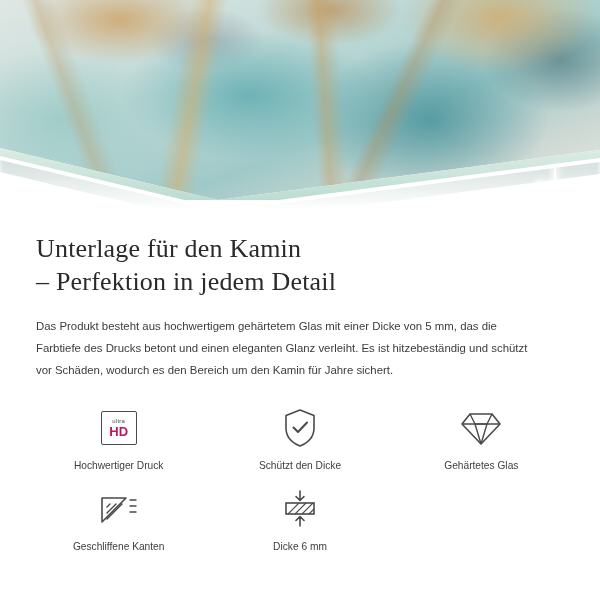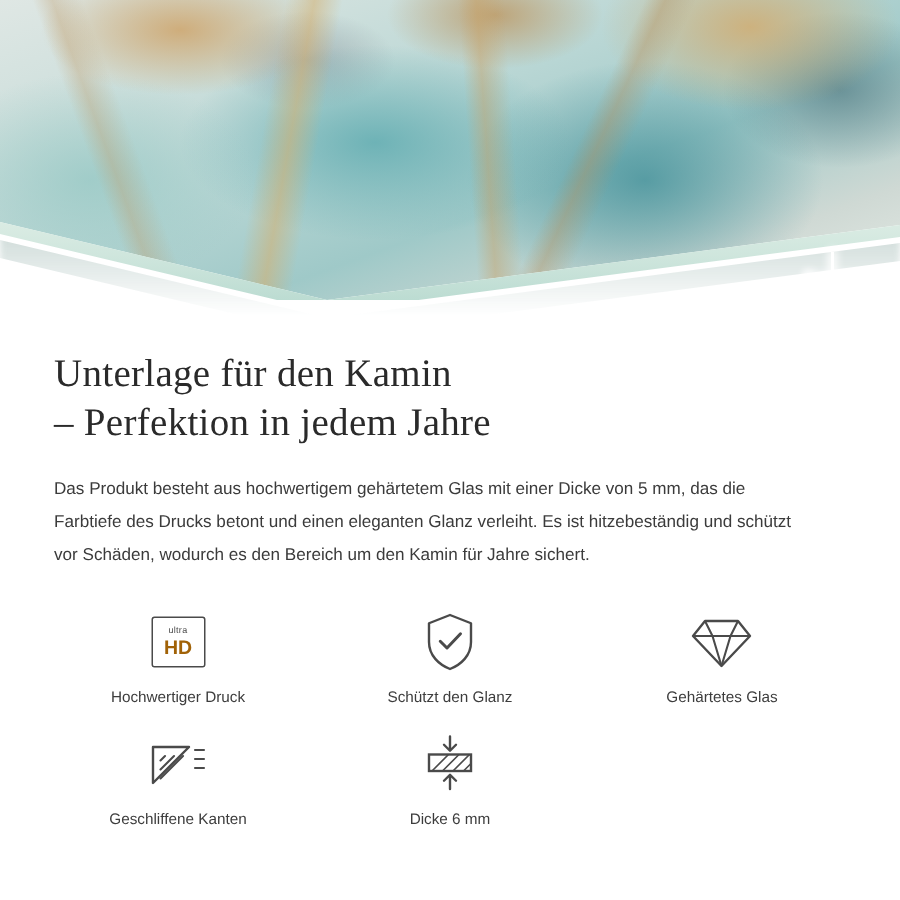--- a/index.html
+++ b/index.html
@@ -174,41 +174,41 @@
     line-height: 1;
   }
   .hd-badge .ultra {
     font-size: 6px;
     letter-spacing: 0.2px;
     color: #4a4a4a;
   }
   .hd-badge .hd {
     font-size: 13px;
     font-weight: bold;
-    color: #a16207;
+    color: #be185d;
     margin-top: 1px;
   }
 </style>
 </head>
 <body>
 
 <div class="page">
 
   <div class="hero">
     <div class="hero-art"></div>
     <div class="hero-shadow"></div>
     <div class="hero-edge"></div>
     <div class="sparkle"></div>
     <div class="sparkle sparkle-2"></div>
   </div>
 
   <div class="content">
     <h1 class="headline">
       <span>Unterlage für den Kamin</span>
-      <span class="line2">– Perfektion in jedem Jahre</span>
+      <span class="line2">– Perfektion in jedem Detail</span>
     </h1>
     <p class="body-text">Das Produkt besteht aus hochwertigem gehärtetem Glas mit einer Dicke von 5 mm, das die Farbtiefe des Drucks betont und einen eleganten Glanz verleiht. Es ist hitzebeständig und schützt vor Schäden, wodurch es den Bereich um den Kamin für Jahre sichert.</p>
   </div>
 
   <div class="features">
 
 
     <div class="feature">
       <div class="feature-icon">
         <div class="hd-badge">
@@ -219,21 +219,21 @@
       <div class="feature-label">Hochwertiger Druck</div>
     </div>
 
     <div class="feature">
       <div class="feature-icon">
         <svg width="40" height="44" viewBox="0 0 40 44" fill="none" xmlns="http://www.w3.org/2000/svg">
           <path d="M20 4 L34 9.5 V22 C34 31 27.5 37 20 40 C12.5 37 6 31 6 22 V9.5 Z" stroke="#4a4a4a" stroke-width="1.6" stroke-linejoin="round"></path>
           <path d="M13.5 21.5 L18 26 L27 16.5" stroke="#4a4a4a" stroke-width="2" stroke-linecap="round" stroke-linejoin="round"></path>
         </svg>
       </div>
-      <div class="feature-label">Schützt den Glanz</div>
+      <div class="feature-label">Schützt den Dicke</div>
     </div>
 
     <div class="feature">
       <div class="feature-icon">
         <svg width="44" height="40" viewBox="0 0 44 40" fill="none" xmlns="http://www.w3.org/2000/svg">
           <path d="M11 6 H33 L41 16 L22 36 L3 16 Z" stroke="#4a4a4a" stroke-width="1.6" stroke-linejoin="round"></path>
           <path d="M3 16 H41" stroke="#4a4a4a" stroke-width="1.4"></path>
           <path d="M11 6 L16 16 L22 36" stroke="#4a4a4a" stroke-width="1.4" stroke-linejoin="round"></path>
           <path d="M33 6 L28 16 L22 36" stroke="#4a4a4a" stroke-width="1.4" stroke-linejoin="round"></path>
           <path d="M16 16 H28" stroke="#4a4a4a" stroke-width="1.4"></path>

